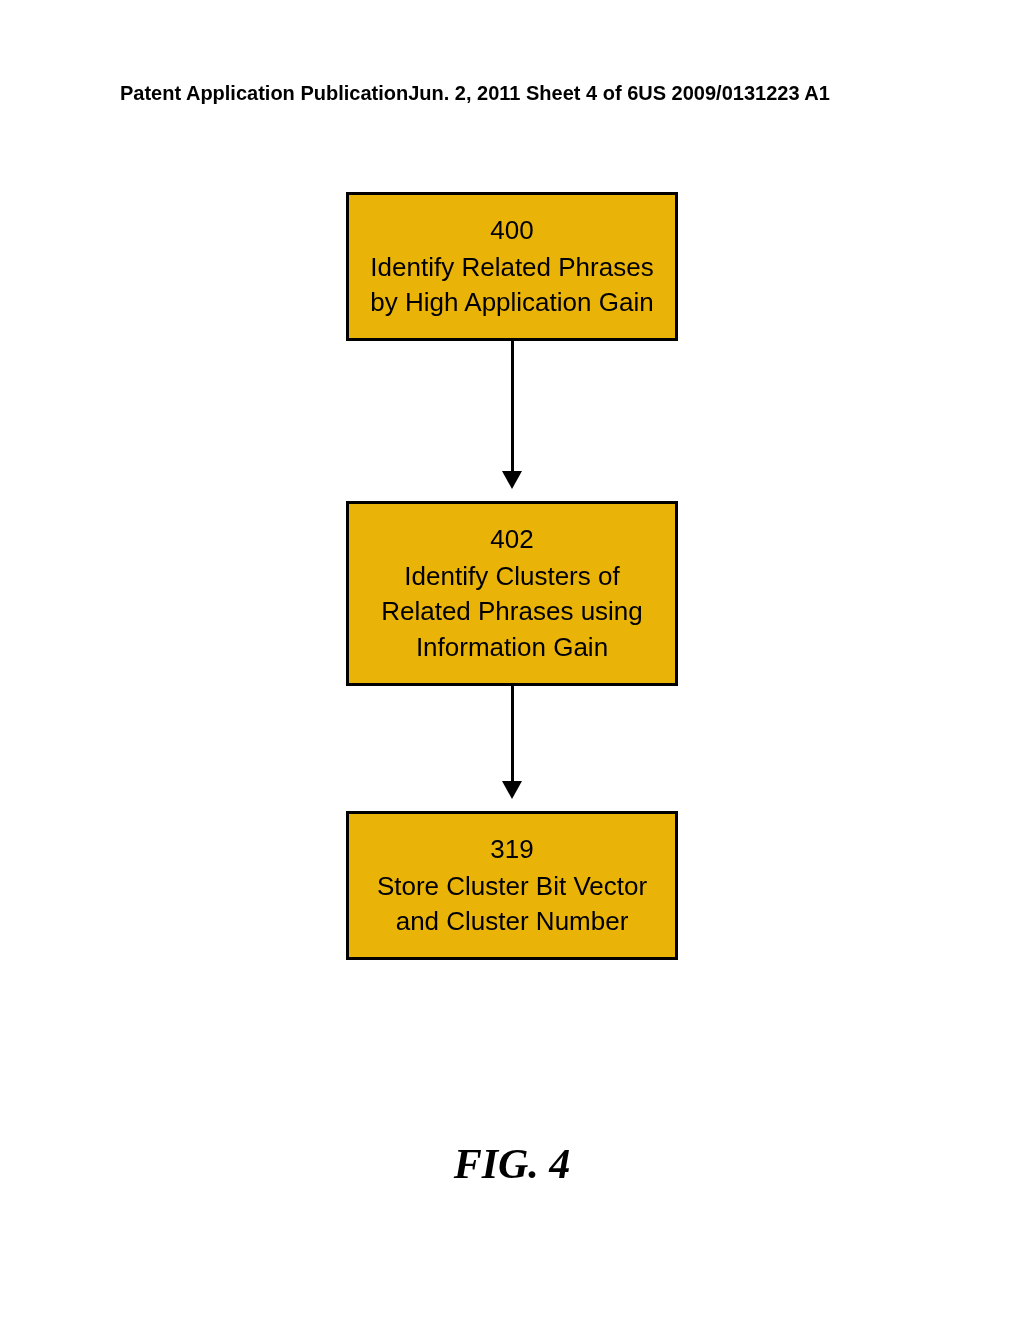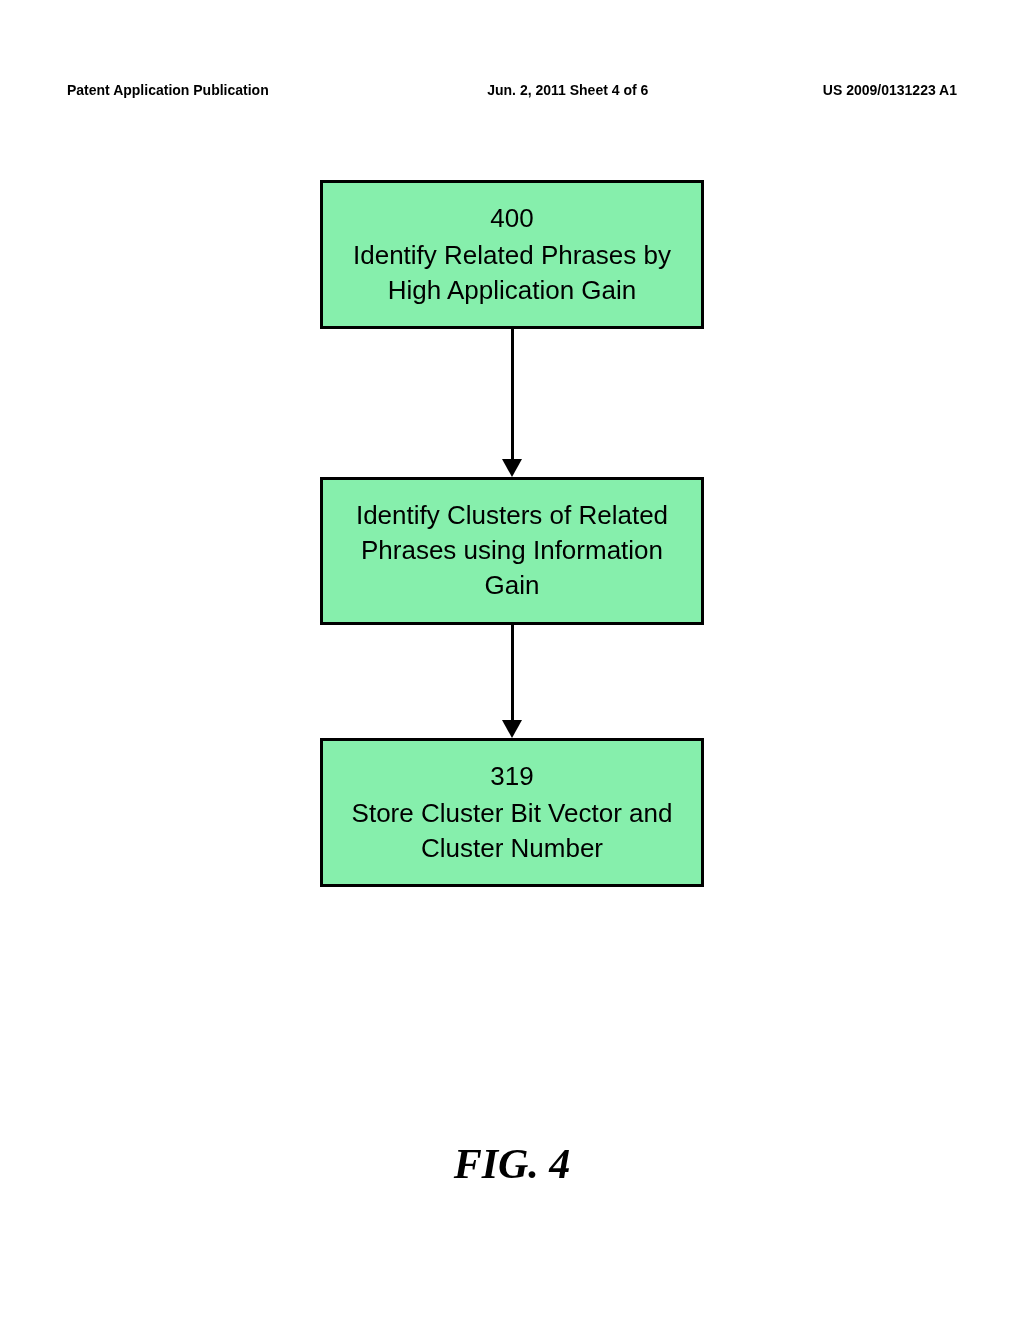--- a/index.html
+++ b/index.html
@@ -13,52 +13,52 @@
       background: white;
       font-family: Arial, Helvetica, sans-serif;
       position: relative;
     }
     .header {
       position: absolute;
       top: 82px;
       left: 0;
       width: 100%;
       display: flex;
-      justify-content: space-between;
-      padding: 0 67px;
-      font-size: 14px;
+      justify-content: flex-start;
+      padding: 0 120px;
+      font-size: 20px;
       font-weight: bold;
     }
     .header-left {
       text-align: left;
     }
     .header-center {
       text-align: center;
-      margin-left: 44px;
     }
     .header-right {
       text-align: right;
     }
     .diagram-container {
       position: absolute;
       top: 180px;
       left: 0;
       width: 100%;
       display: flex;
       flex-direction: column;
       align-items: center;
     }
     .box {
       border: 3px solid black;
-      width: 384px;
+      width: 332px;
       text-align: center;
       padding: 18px 20px;
       font-size: 26px;
       line-height: 1.35;
-      background: #86efac;
+      background: #eab308;
+      margin-top: 12px;
     }
     .box-number {
       display: block;
       margin-bottom: 2px;
     }
     .arrow-container {
       display: flex;
       flex-direction: column;
       align-items: center;
     }
@@ -105,20 +105,21 @@
     <span class="box-number">400</span>
     <span>Identify Related Phrases by High Application Gain</span>
   </div>
 
   <div class="arrow-container gap1">
     <div class="arrow-line"></div>
     <div class="arrow-head"></div>
   </div>
 
   <div class="box">
+    <span class="box-number">402</span>
     <span>Identify Clusters of Related Phrases using Information Gain</span>
   </div>
 
   <div class="arrow-container gap2">
     <div class="arrow-line"></div>
     <div class="arrow-head"></div>
   </div>
 
   <div class="box">
     <span class="box-number">319</span>

